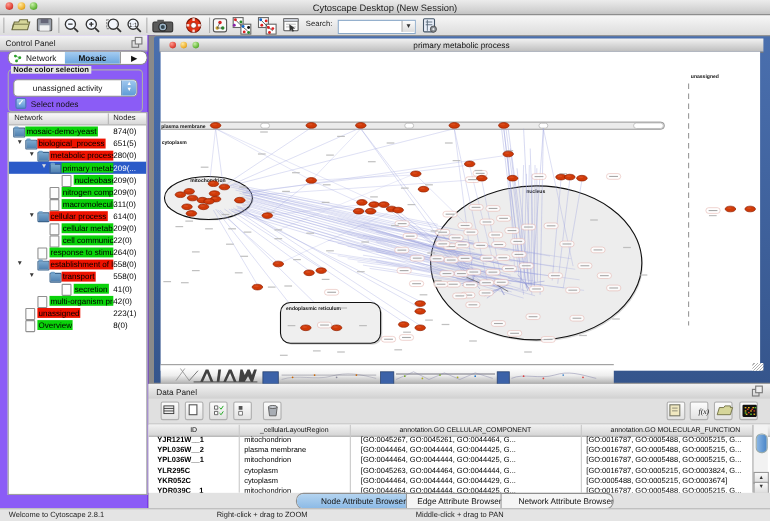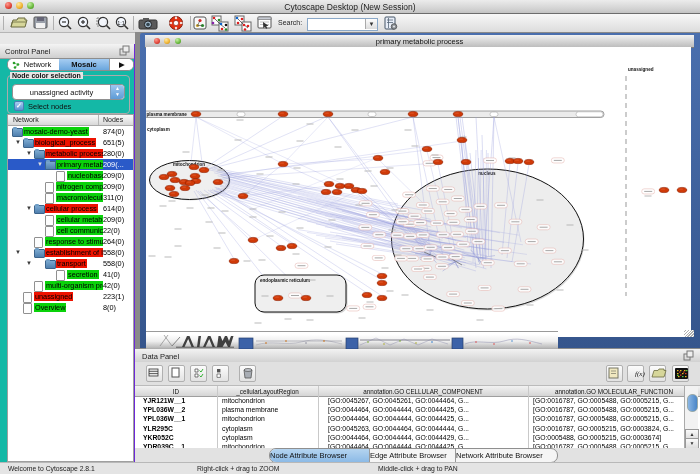--- a/index.html
+++ b/index.html
@@ -7,21 +7,21 @@
 .abs{position:absolute;}
 #titlebar{left:0;top:0;width:700px;height:13px;background:linear-gradient(#ececec,#d2d2d2 70%,#c2c2c2);border-bottom:1px solid #6c6c6c;}
 #titlebar .tt{position:absolute;left:0;right:0;top:1.5px;text-align:center;font-size:8.5px;color:#222;}
 .light{position:absolute;top:2px;width:7px;height:7px;border-radius:50%;}
 #toolbar{left:0;top:14px;width:700px;height:18px;background:linear-gradient(#f7f7f7,#dcdcdc);border-bottom:1px solid #b5b5b5;}
 .tsep{position:absolute;top:2px;width:1px;height:14px;background:#b0b0b0;}
 #searchlbl{position:absolute;left:278px;top:5px;font-size:7px;color:#222;}
 #searchbox{position:absolute;left:307px;top:4px;width:69px;height:11px;background:#fff;border:1px solid #8aa8c8;}
 #searchbox .arr{position:absolute;right:0;top:0;width:11px;height:10px;background:linear-gradient(#fdfdfd,#dcdcdc);border-left:1px solid #aaa;font-size:6px;color:#333;text-align:center;line-height:10px;}
 
-#cpanel{left:0;top:44px;width:134px;height:430px;background:#14b8a6;border-right:7px solid #6d28d9;}
+#cpanel{left:0;top:32px;width:134px;height:430px;background:#8b5cf6;border-right:7px solid #6d28d9;}
 #cptitle{position:absolute;left:0;top:0;width:134px;height:14px;background:linear-gradient(#f4f4f4,#cfcfcf);border-bottom:1px solid #9f9f9f;}
 #cptitle span{position:absolute;left:5px;top:3px;font-size:7.5px;color:#222;}
 #cptabs{position:absolute;left:7px;top:14px;width:125px;height:11px;border:1px solid #8d8d8d;border-radius:6px;background:#fff;overflow:hidden;}
 #cptabs .seg{position:absolute;top:0;height:11px;font-size:7.5px;color:#111;text-align:center;line-height:11px;}
 #groupbox{position:absolute;left:7px;top:31px;width:121px;height:37px;border:1px solid #ababab;border-radius:4px;}
 #grouplbl{position:absolute;left:10px;top:27.5px;font-size:7px;font-weight:bold;color:#111;background:#e6e6e6;padding:0 2px;}
 #combo{position:absolute;left:12px;top:40px;width:111px;height:14px;background:#fff;border:1px solid #909090;border-radius:4px;}
 #combo .ctext{position:absolute;left:0;right:14px;top:3px;text-align:center;font-size:7.5px;color:#111;}
 #combo .stepper{position:absolute;right:0px;top:0px;width:13px;height:14px;border-radius:0 4px 4px 0;background:linear-gradient(#9fc7ef,#5e9bd6);border-left:1px solid #7a9cc0;color:#fff;font-size:5px;line-height:6px;text-align:center;}
 #selchk{position:absolute;left:14px;top:57px;width:8px;height:8px;border-radius:2px;background:linear-gradient(#a8cdf0,#5894d2);border:1px solid #4a7db4;color:#fff;font-size:7px;line-height:8px;text-align:center;font-weight:bold;}
@@ -58,21 +58,21 @@
 #dphdr{position:absolute;left:0;top:0;width:565px;height:10px;background:linear-gradient(#f2f2f2,#d5d5d5);border-bottom:1px solid #9f9f9f;color:#111;}
 #dphdr div{position:absolute;top:1.5px;text-align:center;font-size:6.3px;}
 .drow{position:absolute;left:0;width:565px;height:9.2px;color:#000;white-space:nowrap;}
 .drow div{position:absolute;top:0.5px;}
 .dcol1{left:8px;font-weight:bold;}
 .dcol2{left:87px;}
 .dcol3{left:193px;}
 .dcol4{left:398px;}
 .vline{position:absolute;top:0;bottom:0;width:1px;background:#c9c9c9;}
 #dptabs{position:absolute;left:134px;top:99px;width:287px;height:13px;border:1px solid #8f8f8f;border-radius:7px;background:#f5f5f5;overflow:hidden;font-size:7.5px;line-height:13px;color:#111;}
-#dptabs .seg{position:absolute;top:0;height:13px;text-align:left;}
+#dptabs .seg{position:absolute;top:0;height:13px;text-align:right;}
 
 #statusbar{left:0;top:462px;width:700px;height:12px;background:#e4e4e4;border-top:1px solid #b8b8b8;font-size:6.8px;color:#222;}
 #statusbar span{position:absolute;top:2px;}
 </style>
 </head>
 <body>
 
 <div id="titlebar" class="abs">
   <div class="light" style="left:5px;background:radial-gradient(circle at 35% 30%,#ff9a90,#e04438 60%,#a02018);"></div>
   <div class="light" style="left:16px;background:radial-gradient(circle at 35% 30%,#ffe9a0,#efb230 60%,#b07808);"></div>

